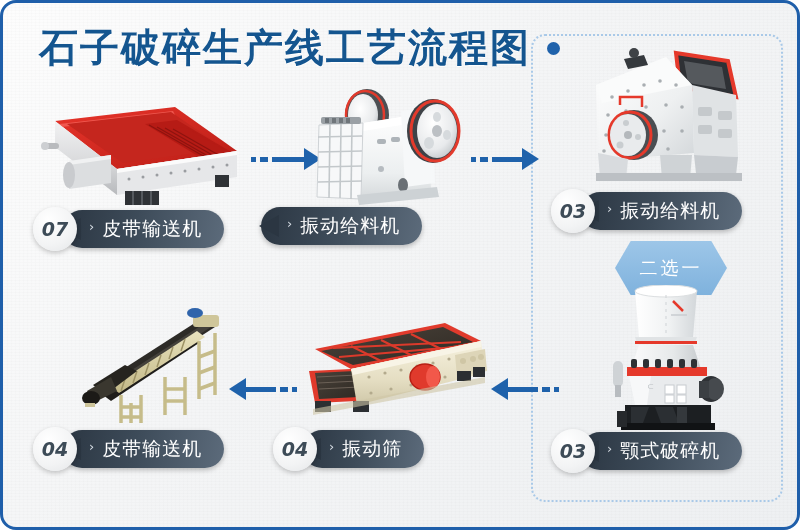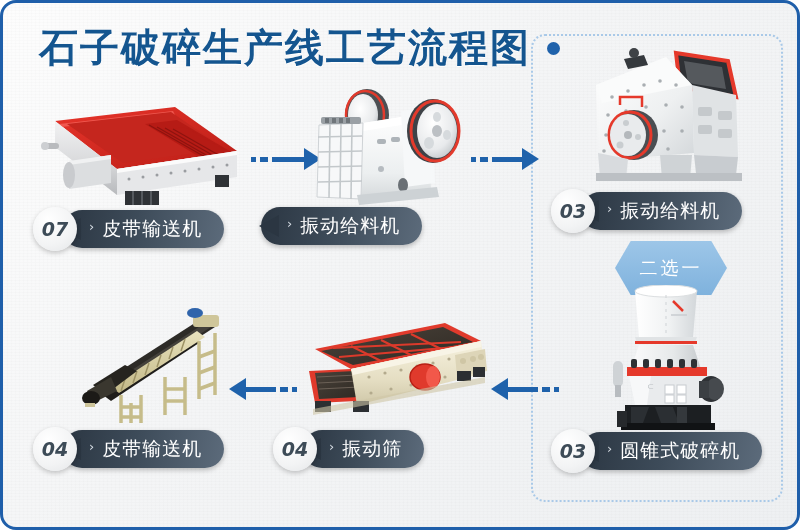--- a/index.html
+++ b/index.html
@@ -392,21 +392,21 @@
       <rect x="86" y="122" width="10" height="18" fill="#34383c"></rect>
       <rect x="30" y="138" width="94" height="7" fill="#111315"></rect>
       <rect x="26" y="126" width="10" height="16" fill="#26292c"></rect>
     </svg>
   </div>
 
   <div class="label-group" style="left:548px;top:426px;">
     <div class="num-badge">03</div>
     <div class="pill">
       <span class="chev">›</span>
-      <span>圆锥式破碎机</span>
+      <span>颚式破碎机</span>
     </div>
   </div>
 
   <div class="arrow left" style="left:488px;top:375px;">
     <span class="head"></span>
     <span class="shaft" style="width:30px;margin-right:4px;"></span>
     <span class="dots">
       <span class="dot big"></span>
       <span class="dot"></span>
     </span>

